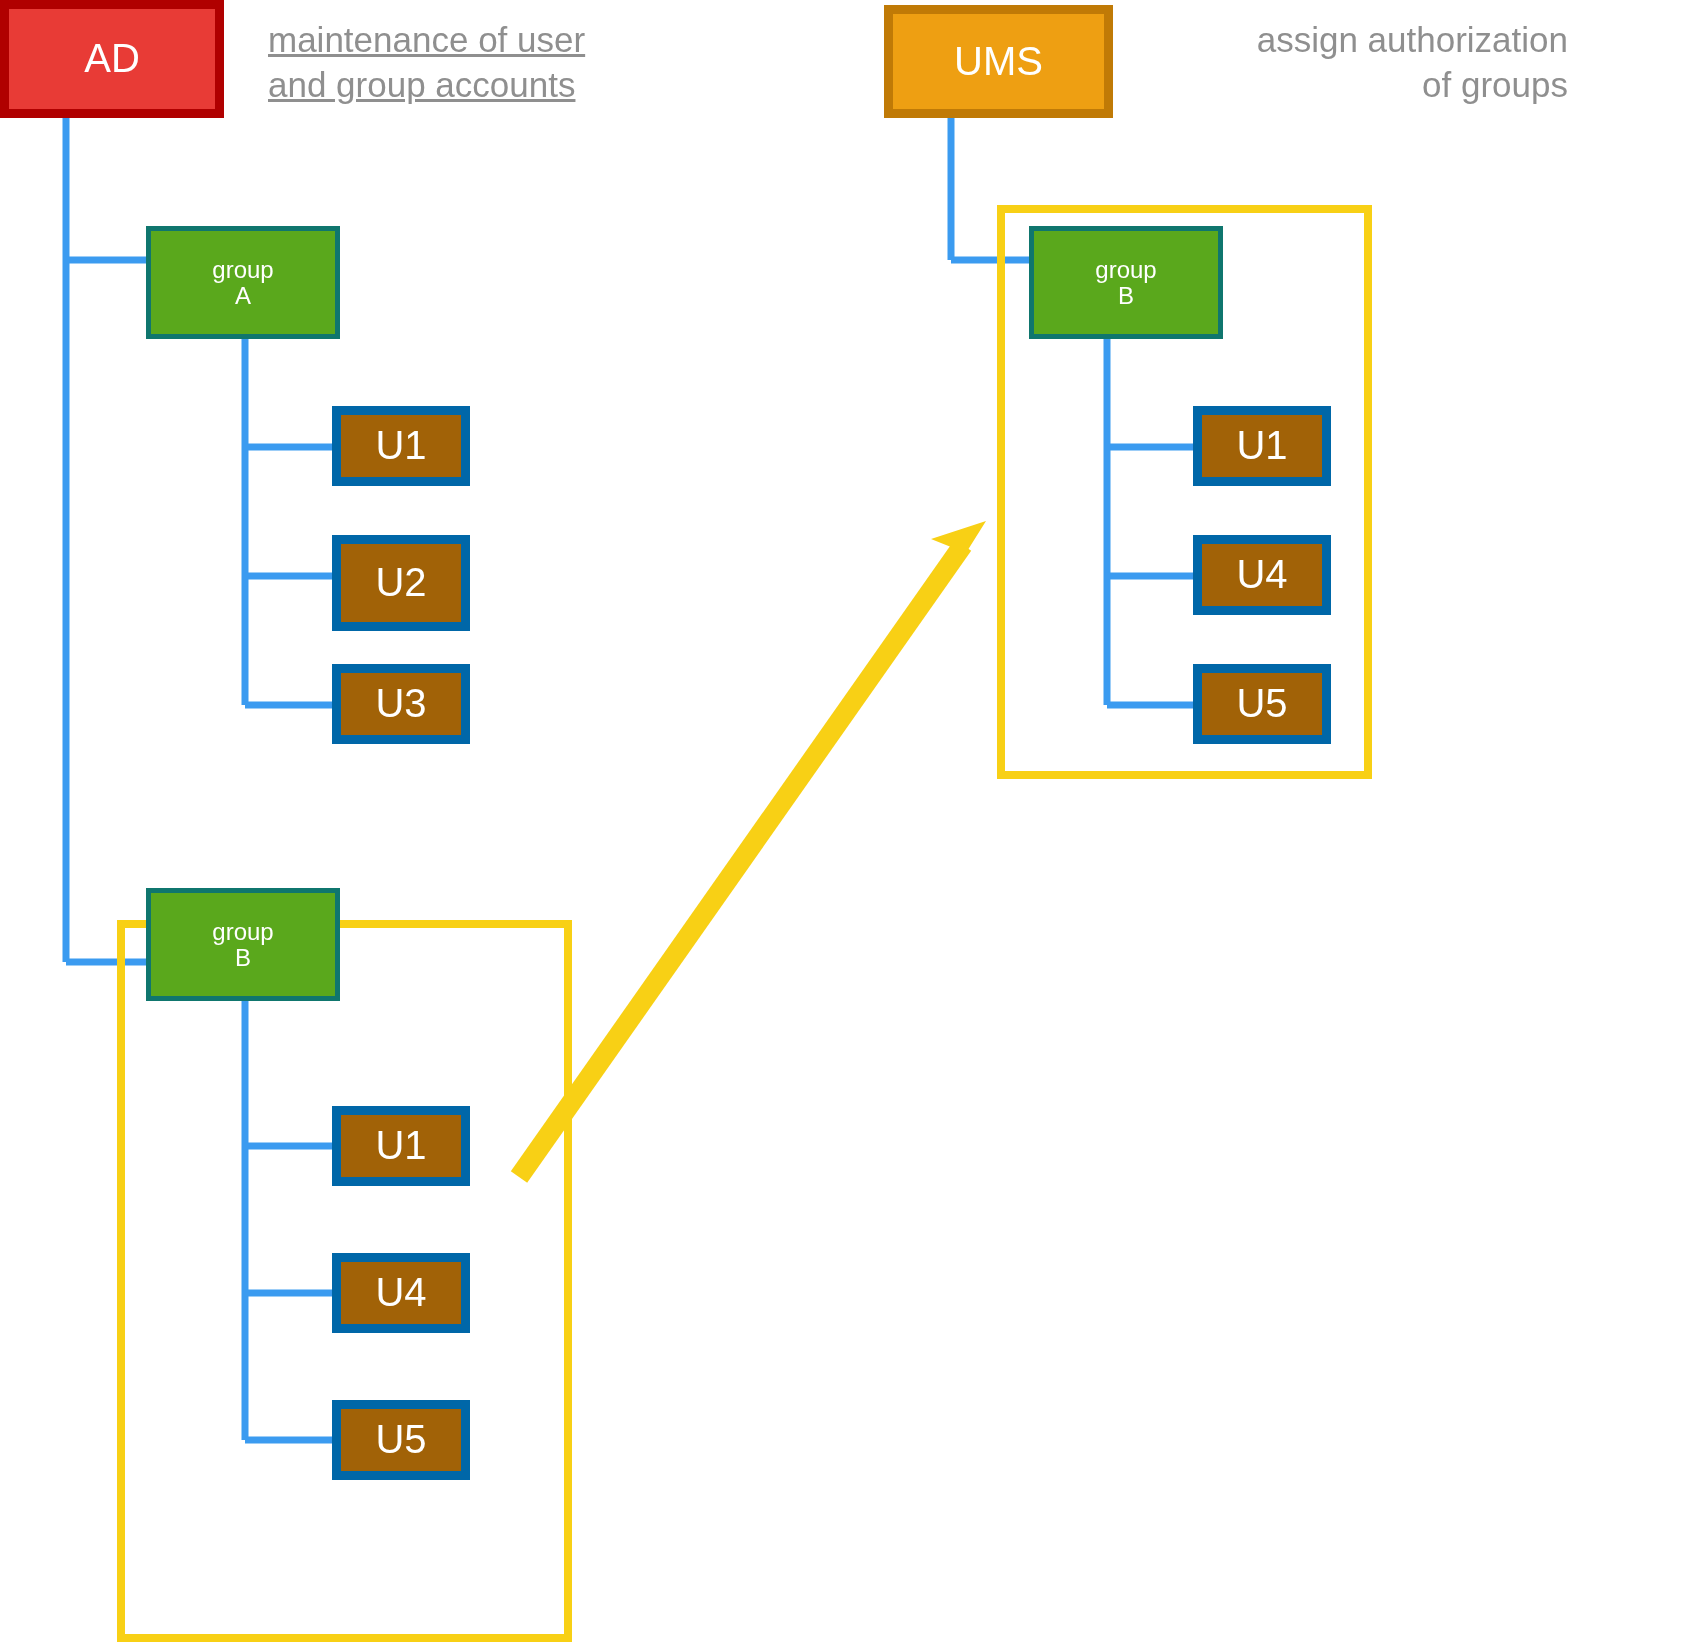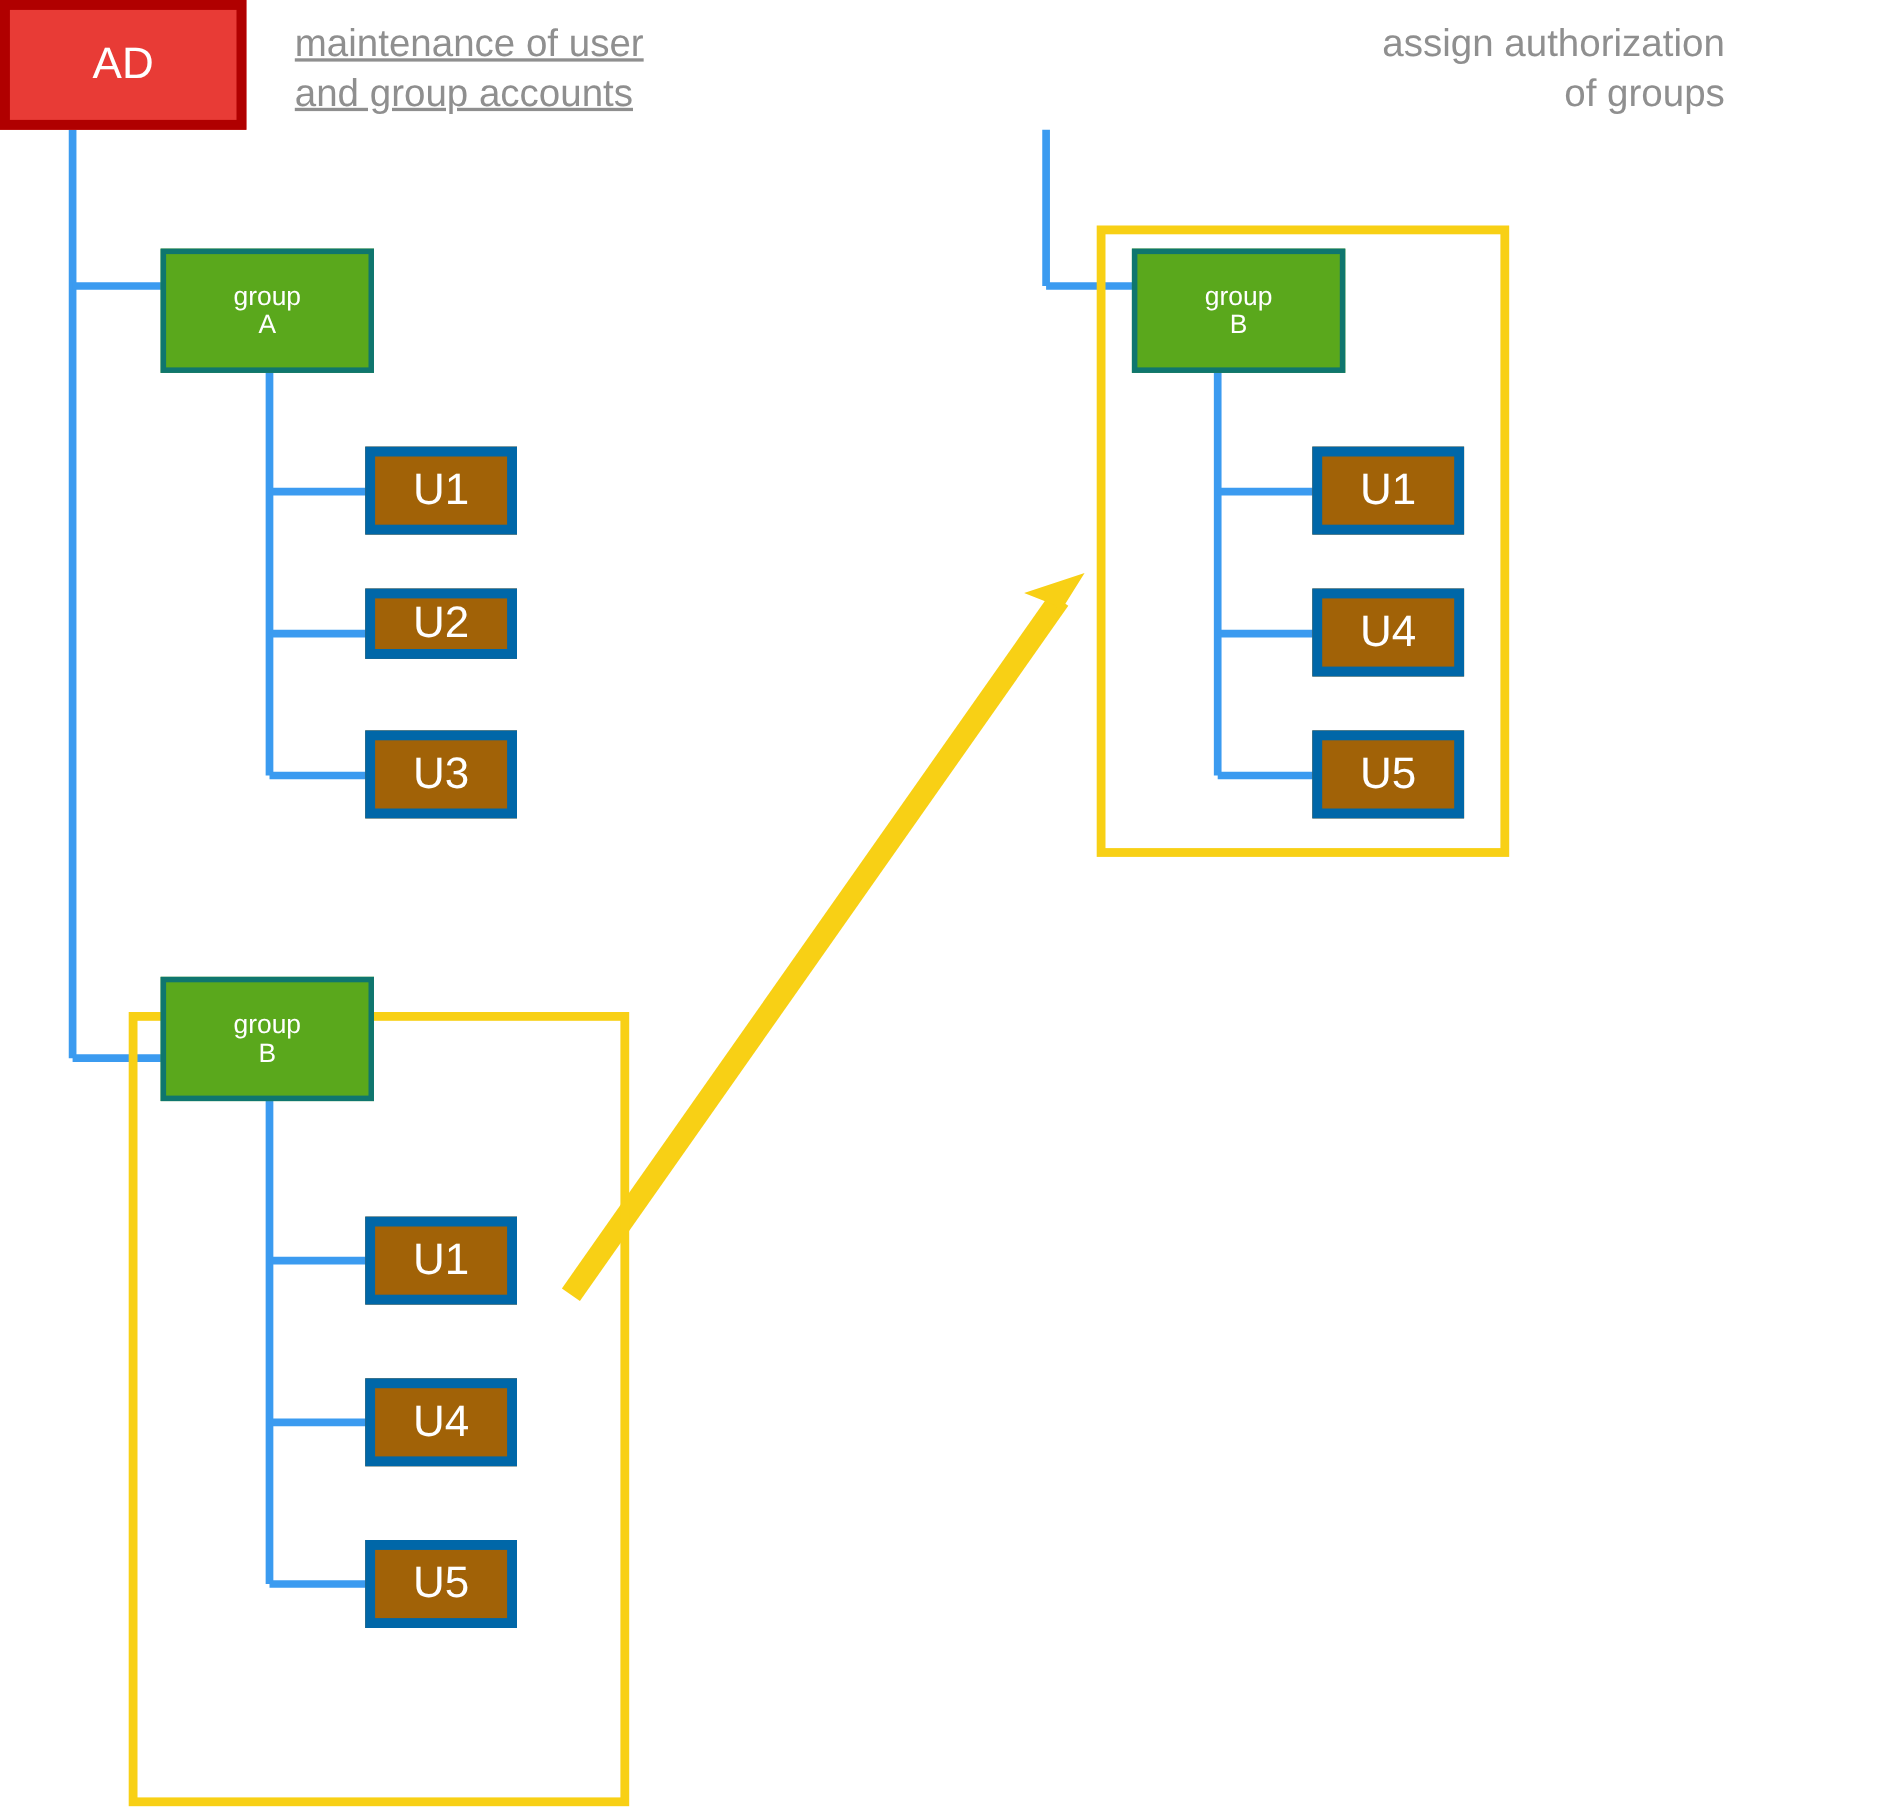--- a/index.html
+++ b/index.html
@@ -76,28 +76,29 @@
     </g>
   </svg>
 
   <div class="yellow-box" style="left:117px; top:920px; width:455px; height:722px;"></div>
   <div class="yellow-box" style="left:997px; top:205px; width:375px; height:574px;"></div>
 
   <div class="node node-ad" style="left:0px; top:0px; width:224px; height:118px;">AD</div>
   <div class="caption" style="left:268px; top:18px; width:420px;text-decoration:underline;">maintenance of user
 and group accounts</div>
 
+  <div class="node node-ums" style="left:884px; top:5px; width:229px; height:113px;">UMS</div>
   <div class="caption" style="left:1148px; top:18px; width:420px;text-align:right;">assign authorization
 of groups</div>
 
   <div class="node node-group" style="left:146px; top:226px; width:194px; height:113px;">group
 A</div>
 
   <div class="node node-user" style="left:332px; top:406px; width:138px; height:80px;">U1</div>
-  <div class="node node-user" style="left:332px; top:535px; width:138px; height:64px;">U2</div>
+  <div class="node node-user" style="left:332px; top:535px; width:138px; height:96px;">U2</div>
   <div class="node node-user" style="left:332px; top:664px; width:138px; height:80px;">U3</div>
 
   <div class="node node-group" style="left:146px; top:888px; width:194px; height:113px;">group
 B</div>
 
   <div class="node node-user" style="left:332px; top:1106px; width:138px; height:80px;">U1</div>
   <div class="node node-user" style="left:332px; top:1253px; width:138px; height:80px;">U4</div>
   <div class="node node-user" style="left:332px; top:1400px; width:138px; height:80px;">U5</div>
 
   <div class="node node-group" style="left:1029px; top:226px; width:194px; height:113px;">group

